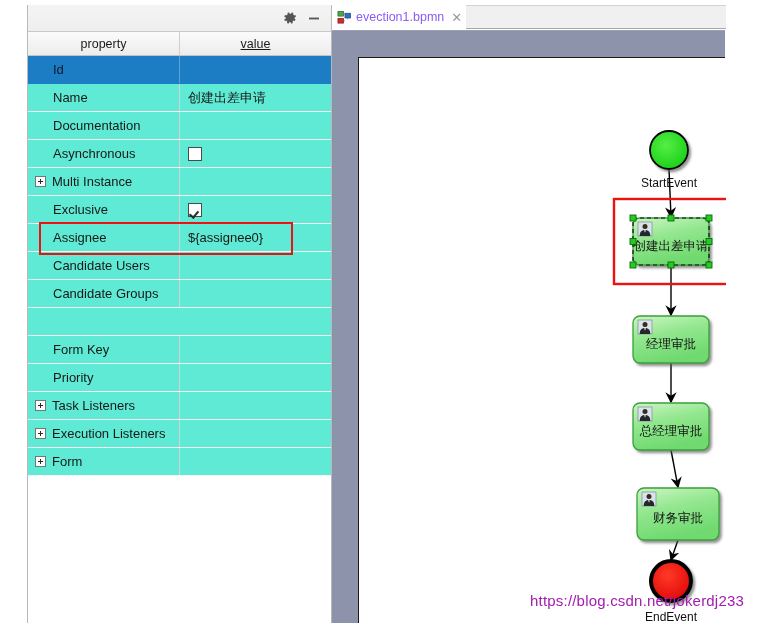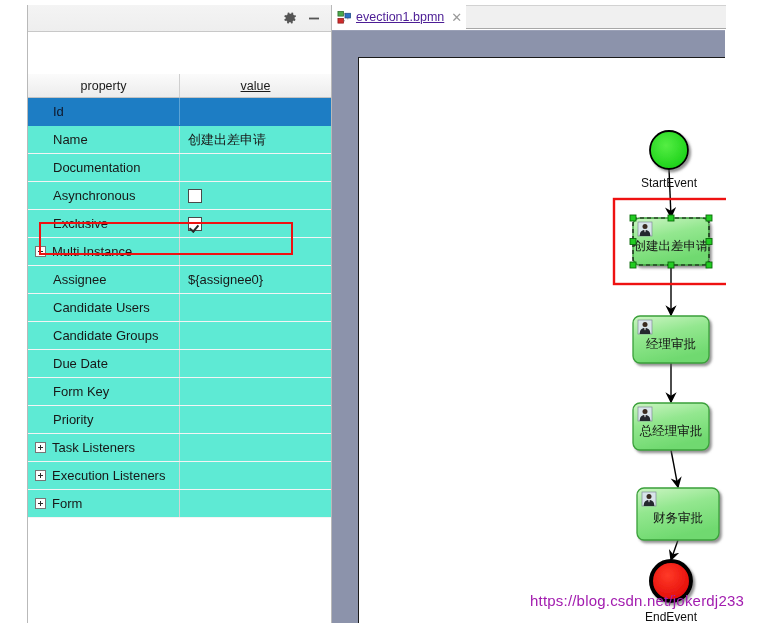--- a/index.html
+++ b/index.html
@@ -31,21 +31,21 @@
     width: 22px; height: 20px;
     display: flex; align-items: center; justify-content: center;
     cursor: pointer; margin-left: 2px;
   }
   .tb-btn svg { display: block; }
 
   #props-header {
     display: flex; height: 24px;
     background: linear-gradient(to bottom, #fbfbfb 0%, #ececec 100%);
     border-bottom: 1px solid #c3c3c3;
-    font-size: 12.5px; color: #1a1a1a; margin-top: 42px;
+    font-size: 12.5px; color: #1a1a1a;
   }
   #props-header .hcell {
     display: flex; align-items: center; justify-content: center;
     height: 100%;
   }
   #props-header .hcell.name { width: 152px; border-right: 1px solid #cfcfcf; }
   #props-header .hcell.val  { flex: 1; text-decoration: underline; }
 
   #props-rows { position: relative; background: #ffffff; }
   .prow {
@@ -130,21 +130,21 @@
   }
   #tab {
     position: absolute; left: 0; top: 0;
     height: 24px; min-width: 128px;
     display: flex; align-items: center;
     background: #ffffff;
     padding: 0 4px 0 5px;
     cursor: pointer;
   }
   #tab .tabicon { width: 15px; height: 15px; margin-right: 4px; flex: 0 0 auto; }
-  #tab .tablabel { font-size: 12.5px; color: #4c1d95; white-space: nowrap; text-decoration: underline; }
+  #tab .tablabel { font-size: 12.5px; color: #8b5cf6; white-space: nowrap; }
   #tab .tabclose {
     margin-left: 7px; font-size: 13px; color: #9a9a9a;
     line-height: 1; cursor: pointer;
   }
   #tab-rest {
     position: absolute; left: 128px; top: 0;
     right: 0; height: 24px;
     background: #f0f0f0;
     border-top: 1px solid #d2d2d2;
     border-left: 1px solid #d2d2d2;
@@ -233,36 +233,36 @@
           <div class="pname">
             <span style="display: inline-block; width: 17px;"></span>
             <span>Asynchronous</span>
           </div>
           <div class="pval">
             <span class="cbox"></span>
           </div>
         </div>
         <div class="prow">
           <div class="pname">
+            <span class="expander"></span>
+            <span>Multi Instance</span>
+          </div>
+          <div class="pval"></div>
+        </div>
+        <div class="prow">
+          <div class="pname">
             <span style="display: inline-block; width: 17px;"></span>
             <span>Exclusive</span>
           </div>
           <div class="pval">
             <span class="cbox checked"></span>
           </div>
         </div>
         <div class="prow">
           <div class="pname">
-            <span class="expander"></span>
-            <span>Multi Instance</span>
-          </div>
-          <div class="pval"></div>
-        </div>
-        <div class="prow">
-          <div class="pname">
             <span style="display: inline-block; width: 17px;"></span>
             <span>Assignee</span>
           </div>
           <div class="pval">
             <span>${assignee0}</span>
           </div>
         </div>
         <div class="prow">
           <div class="pname">
             <span style="display: inline-block; width: 17px;"></span>
@@ -271,24 +271,20 @@
           <div class="pval"></div>
         </div>
         <div class="prow">
           <div class="pname">
             <span style="display: inline-block; width: 17px;"></span>
             <span>Candidate Groups</span>
           </div>
           <div class="pval"></div>
         </div>
         <div class="prow">
-          <div class="pname">
-            <span style="display: inline-block; width: 17px;"></span>
-            <span>Due Date</span>
-          </div>
           <div class="pval"></div>
         </div>
         <div class="prow">
           <div class="pname">
             <span style="display: inline-block; width: 17px;"></span>
             <span>Form Key</span>
           </div>
           <div class="pval"></div>
         </div>
         <div class="prow">

